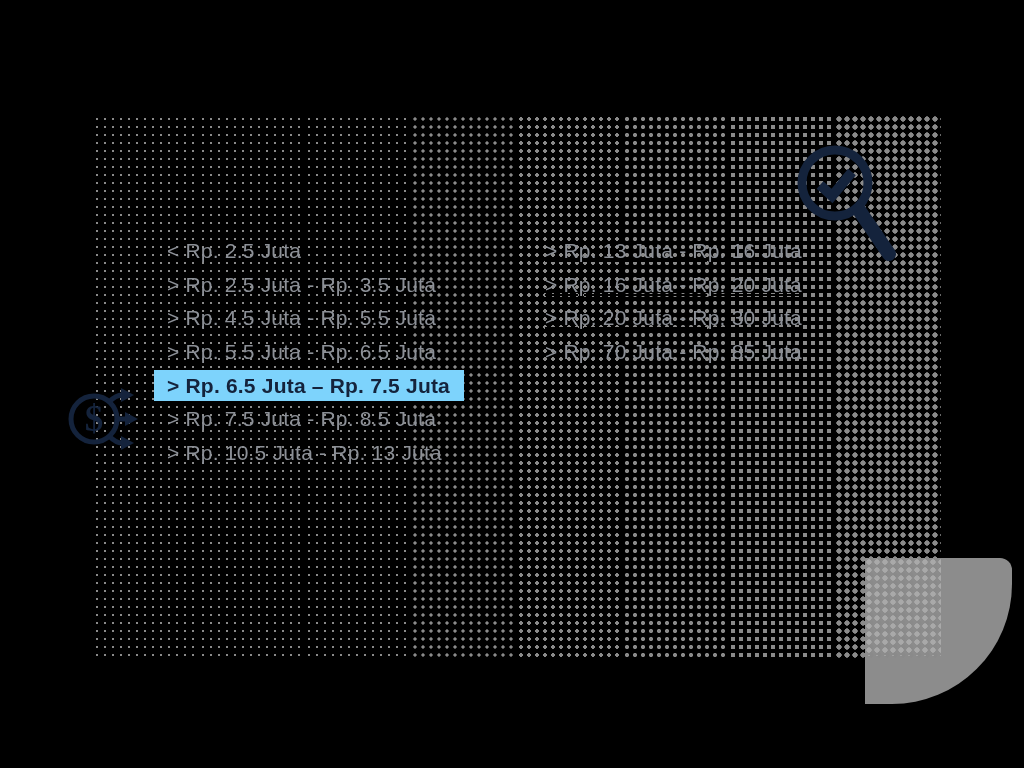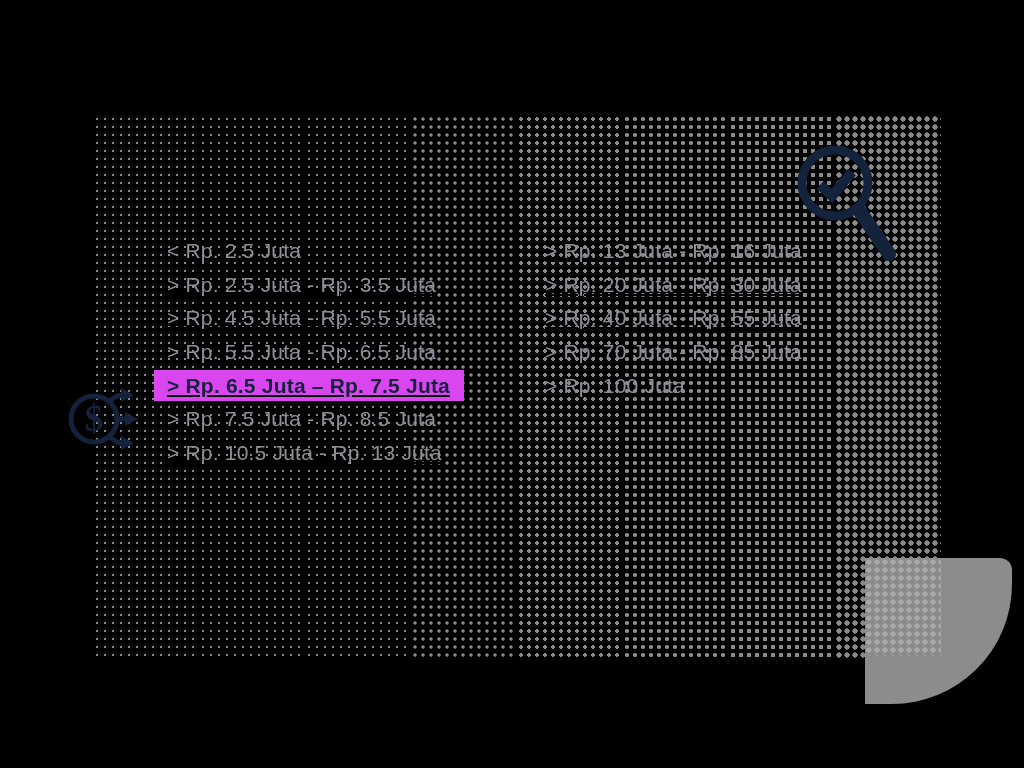--- a/index.html
+++ b/index.html
@@ -29,29 +29,29 @@
     background: #8c8c8c; border-radius: 0 12px 120px 0; z-index: 0;
   }
   .quarter-dots {
     position: absolute; left: 865px; top: 558px; width: 76px; height: 98px; z-index: 2;
     background-image: radial-gradient(circle at 4px 4px, #a9a9a9 2.5px, transparent 2.7px);
     background-size: 8px 8px;
   }
 
   
   .range-col { position: absolute; top: 234px; z-index: 3; }
-  .col-left  { left: 154px; text-decoration: underline; }
+  .col-left  { left: 154px; }
   .col-right { left: 532px; text-decoration: underline; }
   .range-row {
     height: 33.7px; display: flex; align-items: center;
     padding: 0 14px 0 13px; width: fit-content;
     font-size: 21px; letter-spacing: 0.2px; color: #8c9097; white-space: nowrap;
   }
   .range-row.selected {
-    background: #d946ef; color: #14233c; font-weight: bold; height: 31px; margin: 1.35px 0;
+    background: #7dd3fc; color: #14233c; font-weight: bold; height: 31px; margin: 1.35px 0;
   }
 
   .icon-wrap { position: absolute; z-index: 3; }
   .money-icon { left: 64px; top: 386px; }
   .search-icon { left: 795px; top: 136px; }
 </style>
 </head>
 <body>
 
 <div class="stage">
@@ -102,19 +102,18 @@
     <div class="range-row">&gt; Rp. 2.5 Juta - Rp. 3.5 Juta</div>
     <div class="range-row">&gt; Rp. 4.5 Juta - Rp. 5.5 Juta</div>
     <div class="range-row">&gt; Rp. 5.5 Juta - Rp. 6.5 Juta</div>
     <div class="range-row selected">&gt; Rp. 6.5 Juta – Rp. 7.5 Juta</div>
     <div class="range-row">&gt; Rp. 7.5 Juta - Rp. 8.5 Juta</div>
     <div class="range-row">&gt; Rp. 10.5 Juta - Rp. 13 Juta</div>
   </div>
 
   <div class="range-col col-right">
     <div class="range-row">&gt; Rp. 13 Juta - Rp. 16 Juta</div>
+    <div class="range-row">&gt; Rp. 16 Juta - Rp. 20 Juta</div>
     <div class="range-row">&gt; Rp. 20 Juta - Rp. 30 Juta</div>
-    <div class="range-row">&gt; Rp. 40 Juta - Rp. 55 Juta</div>
     <div class="range-row">&gt; Rp. 70 Juta - Rp. 85 Juta</div>
-    <div class="range-row">&gt; Rp. 100 Juta</div>
   </div>
 
 </div>
 
 </body></html>

